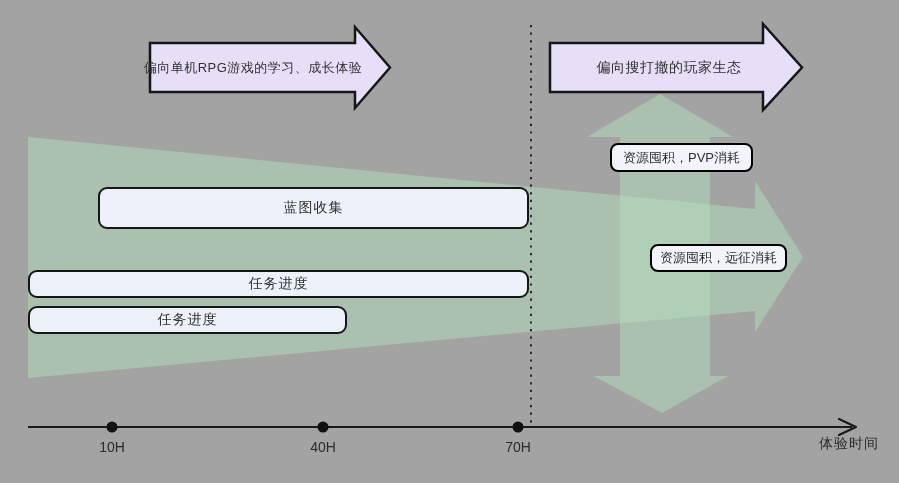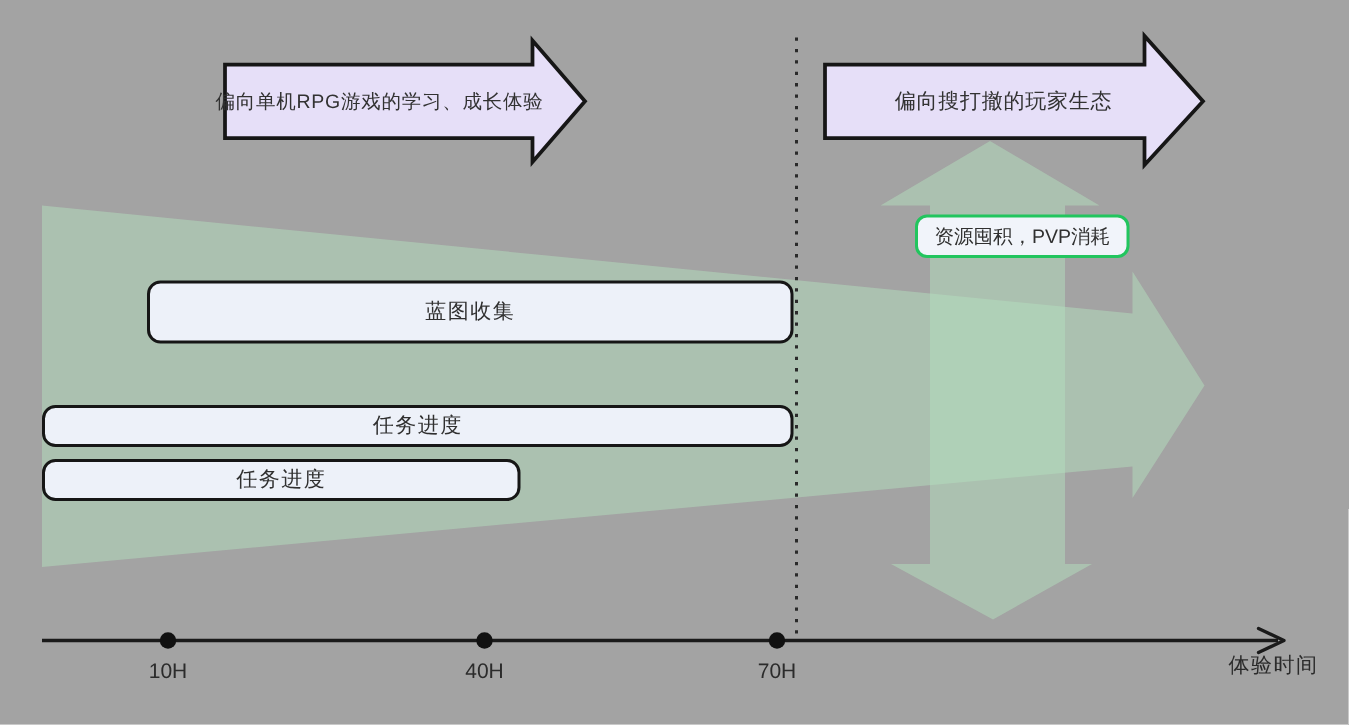--- a/index.html
+++ b/index.html
@@ -14,21 +14,21 @@
     position:absolute;display:flex;align-items:center;justify-content:center;
     white-space:nowrap;box-sizing:border-box;
   }
   .banner-label{font-size:13px;color:#323232;letter-spacing:0.5px;}
   .banner-label.r{font-size:14px;padding-left:24px;}
   .track-box{
     background:#edf1f9;border:2px solid #161616;border-radius:9px;
     font-size:14px;color:#303030;letter-spacing:1px;
   }
   .loop-box{
-    background:#f1f4fa;border:2px solid #22c55e;border-radius:8px;
+    background:#f1f4fa;border:2px solid #000000;border-radius:8px;
     font-size:13px;color:#303030;
   }
   .tick-label{font-size:14px;color:#2b2b2b;}
   .axis-title{font-size:14px;color:#2b2b2b;letter-spacing:1px;}
 </style>
 </head>
 <body>
 
 <div class="stage">
 
@@ -51,19 +51,20 @@
   </svg>
 
   <div class="label banner-label" style="left:152px;top:43px;width:202px;height:49px;">偏向单机RPG游戏的学习、成长体验</div>
   <div class="label banner-label r" style="left:552px;top:43px;width:210px;height:49px;">偏向搜打撤的玩家生态</div>
 
   <div class="label track-box" style="left:98px;top:187px;width:431px;height:42px;">蓝图收集</div>
   <div class="label track-box" style="left:28px;top:270px;width:501px;height:28px;">任务进度</div>
   <div class="label track-box" style="left:28px;top:306px;width:319px;height:28px;">任务进度</div>
 
   <div class="label loop-box" style="left:610px;top:143px;width:143px;height:29px;">资源囤积，PVP消耗</div>
+  <div class="label loop-box" style="left:650px;top:244px;width:137px;height:28px;">资源囤积，远征消耗</div>
 
   <div class="label tick-label" style="left:92px;top:438px;width:40px;height:18px;">10H</div>
   <div class="label tick-label" style="left:303px;top:438px;width:40px;height:18px;">40H</div>
   <div class="label tick-label" style="left:498px;top:438px;width:40px;height:18px;">70H</div>
   <div class="label axis-title" style="left:806px;top:435px;width:86px;height:18px;">体验时间</div>
 
 </div>
 
 </body></html>

